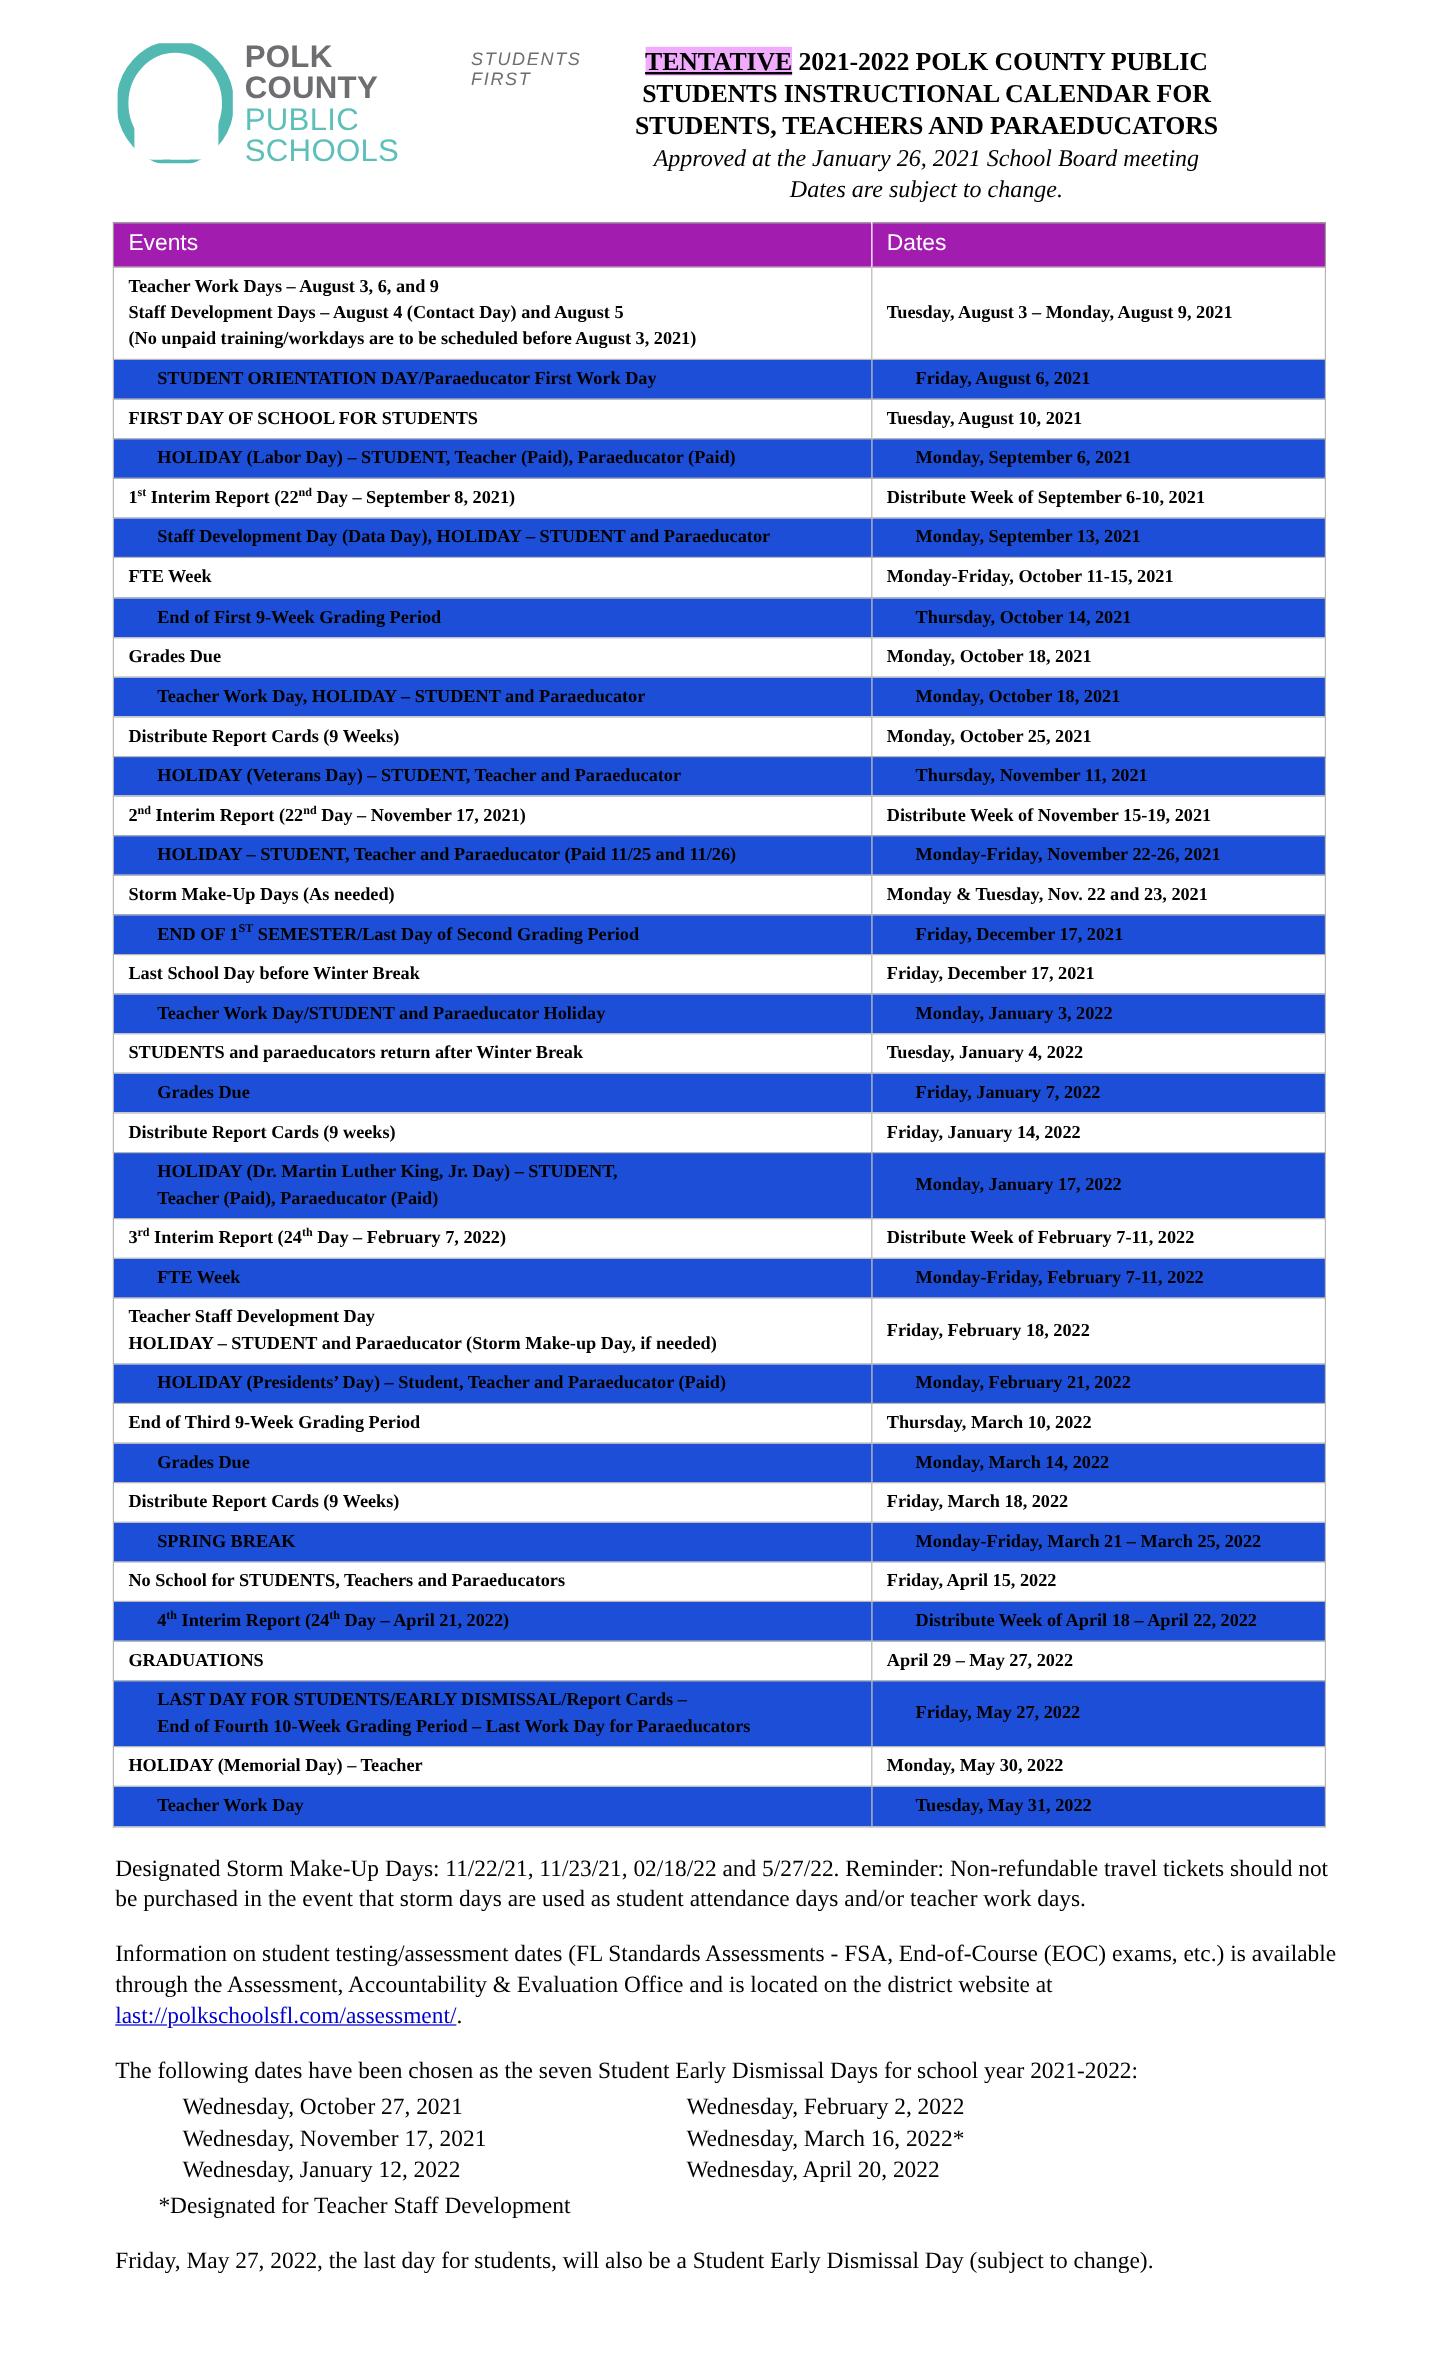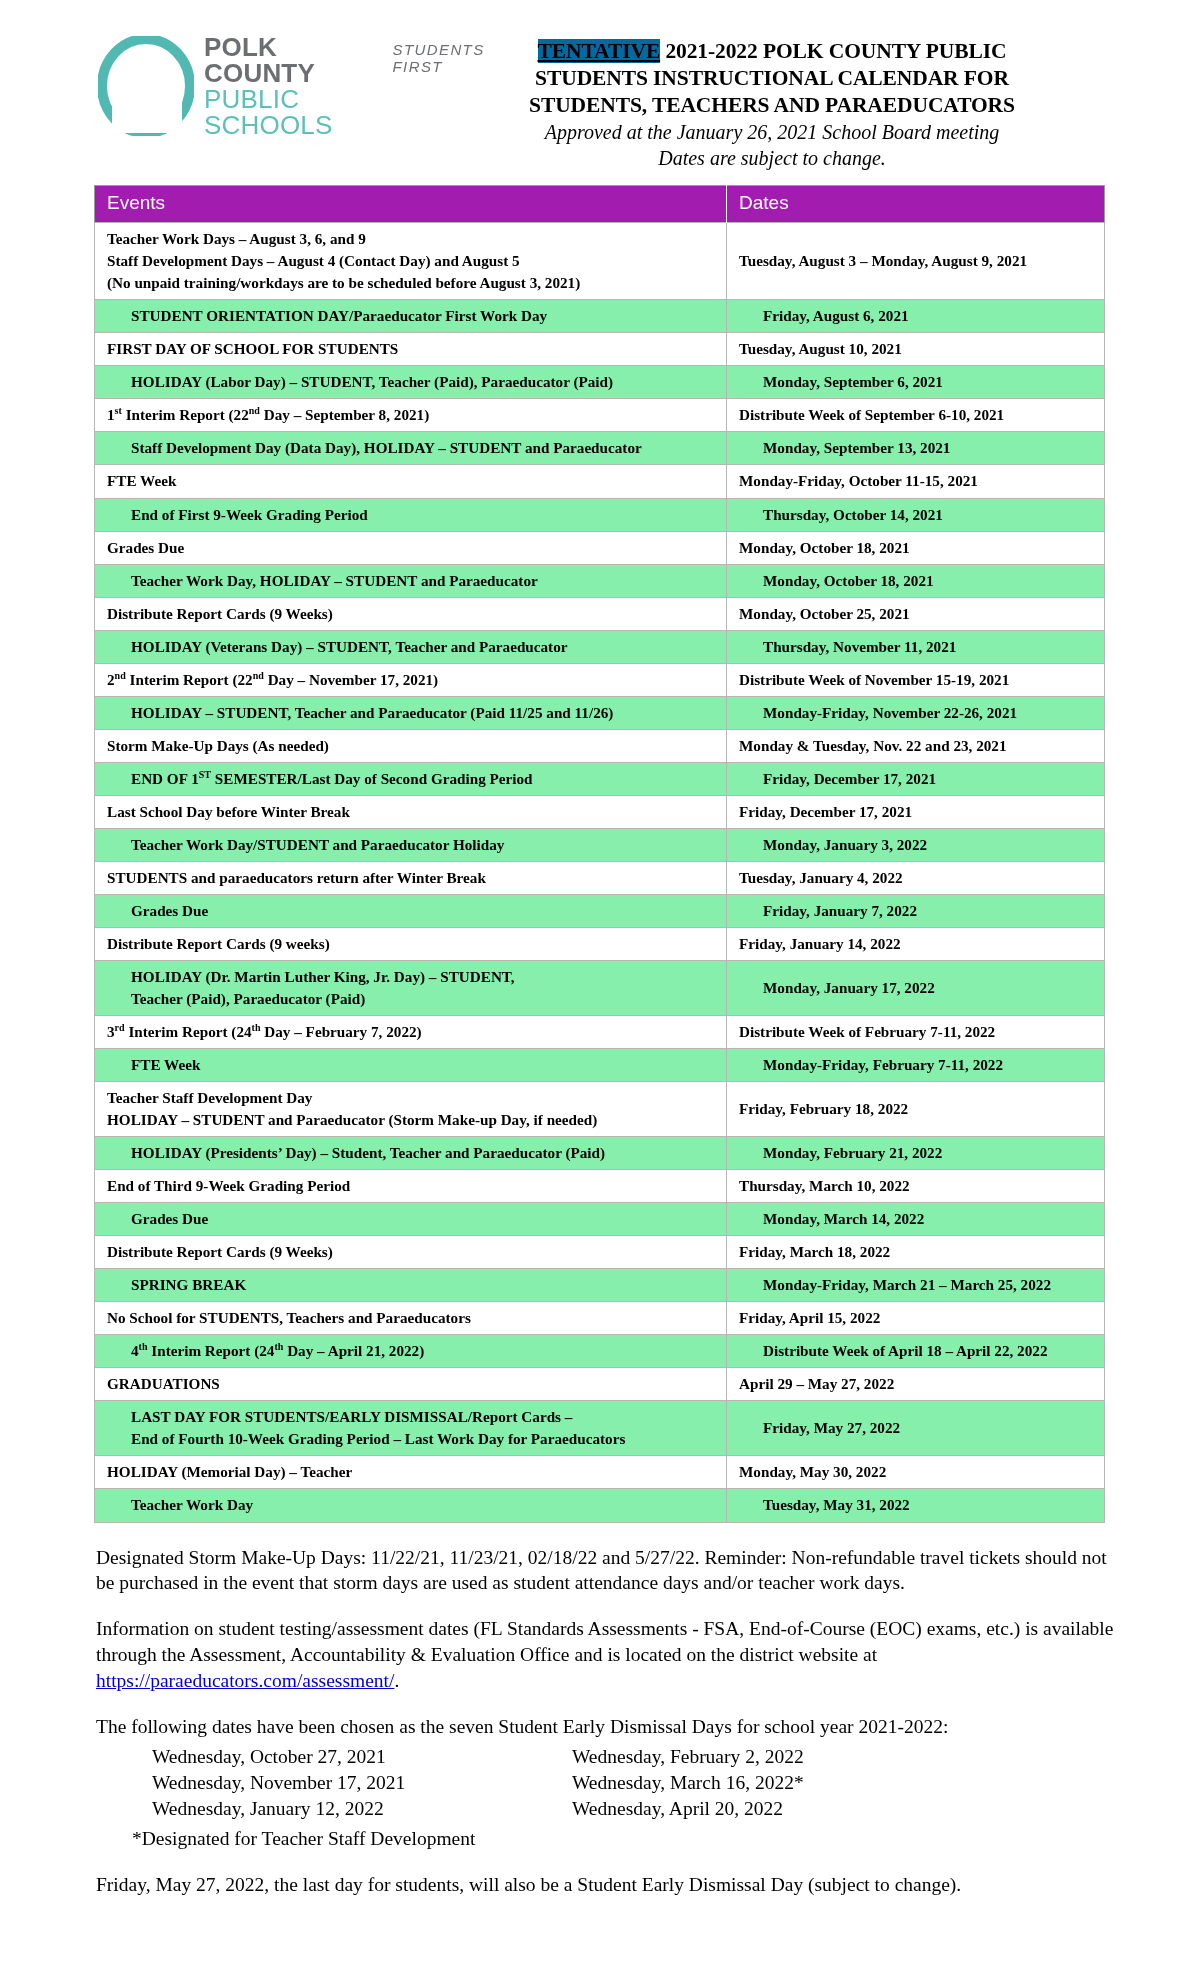--- a/index.html
+++ b/index.html
@@ -59,21 +59,21 @@
     padding-top: 4px;
   }
   .title-line {
     font-family: "Liberation Serif", serif;
     font-weight: bold;
     font-size: 21.5px;
     line-height: 1.26;
     letter-spacing: -0.1px;
   }
   .tentative {
-    background: #0369a1;
+    background: #f0abfc;
     text-decoration: underline;
   }
   .subtitle-line {
     font-family: "Liberation Serif", serif;
     font-size: 20px;
     line-height: 1.3;
     font-weight: normal;
     font-style: italic;
   }
 
@@ -104,21 +104,21 @@
 
   table.cal td {
     font-family: "Liberation Serif", serif;
     font-weight: bold;
     font-size: 15.2px;
     padding: 5px 10px 5px 12px;
     border: 1px solid #b6b6b6;
     vertical-align: middle;
     line-height: 1.45;
   }
-  table.cal tr.shade td { background: #86efac; padding-left: 36px; }
+  table.cal tr.shade td { background: #1d4ed8; padding-left: 36px; }
   table.cal tr.plain td { background: #ffffff; }
   td.ev { }
   td.dt { }
   sup { font-size: 0.66em; vertical-align: super; line-height: 0; }
 
   
   .notes {
     padding: 22px 72px 0 96px;
     font-family: "Liberation Serif", serif;
     font-size: 19.5px;
@@ -341,21 +341,21 @@
           </tr>
         </tbody>
     </table>
   </div>
 
   <div class="notes">
 
     <p>Designated Storm Make-Up Days:   11/22/21, 11/23/21, 02/18/22 and 5/27/22. Reminder: Non-refundable travel tickets should not be purchased in the event that storm days are used as student attendance days and/or teacher work days.</p>
 
     <p>
-      <span>Information on student testing/assessment dates (FL Standards Assessments - FSA, End-of-Course (EOC) exams, etc.) is available through the Assessment, Accountability &amp; Evaluation Office and is located on the district website at </span><a href="#">https://paraeducators.com/assessment/</a><span>.</span>
+      <span>Information on student testing/assessment dates (FL Standards Assessments - FSA, End-of-Course (EOC) exams, etc.) is available through the Assessment, Accountability &amp; Evaluation Office and is located on the district website at </span><a href="#">last://polkschoolsfl.com/assessment/</a><span>.</span>
     </p>
 
     <p class="dismiss-intro">The following dates have been chosen as the seven Student Early Dismissal Days for school year 2021-2022:</p>
 
     <div class="dismiss-cols">
       <div class="dismiss-col left" id="dismiss-left">
           <div>Wednesday, October 27, 2021</div>
           <div>Wednesday, November 17, 2021</div>
           <div>Wednesday, January 12, 2022</div>
         </div>

